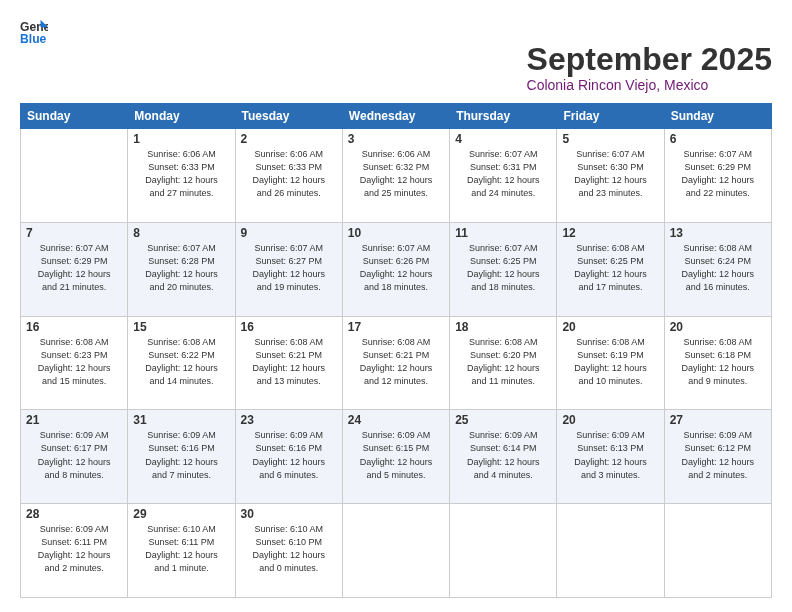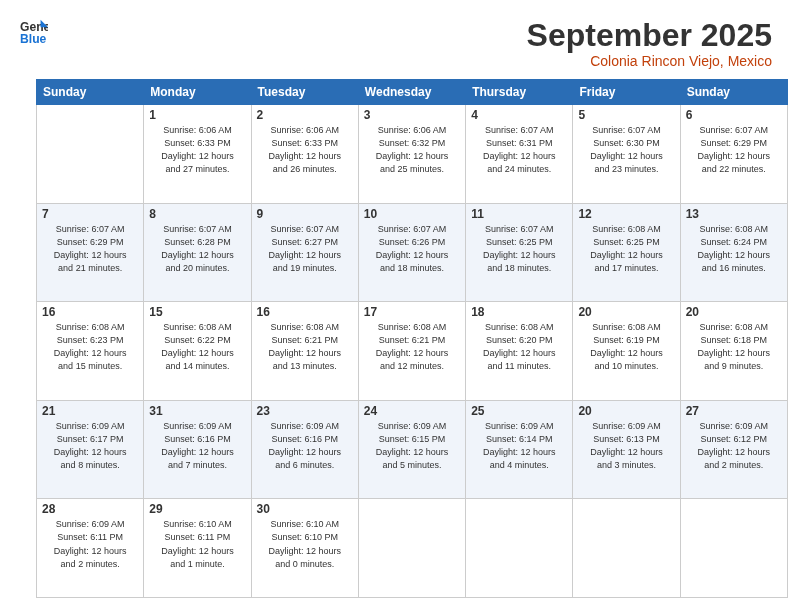--- a/index.html
+++ b/index.html
@@ -26,37 +26,37 @@
     .logo {
       display: flex;
       align-items: center;
       gap: 4px;
     }
     .logo-icon {
       width: 28px;
       height: 28px;
     }
     .title-block {
-      text-align: right;
+      text-align: left;
+      margin-top: 24px;
     }
     .month-title {
       font-size: 32px;
       font-weight: bold;
       color: #333;
       line-height: 1.1;
     }
     .location {
       font-size: 14px;
-      color: #c2410c;
+      color: #701a75;
     }
     table {
       width: 100%;
       border-collapse: collapse;
       flex: 1;
-      margin-left: 16px;
     }
     thead tr th {
       background-color: #2a6db5;
       color: #fff;
       font-size: 12px;
       font-weight: bold;
       padding: 5px 6px;
       text-align: left;
       border: 1px solid #2a6db5;
     }

